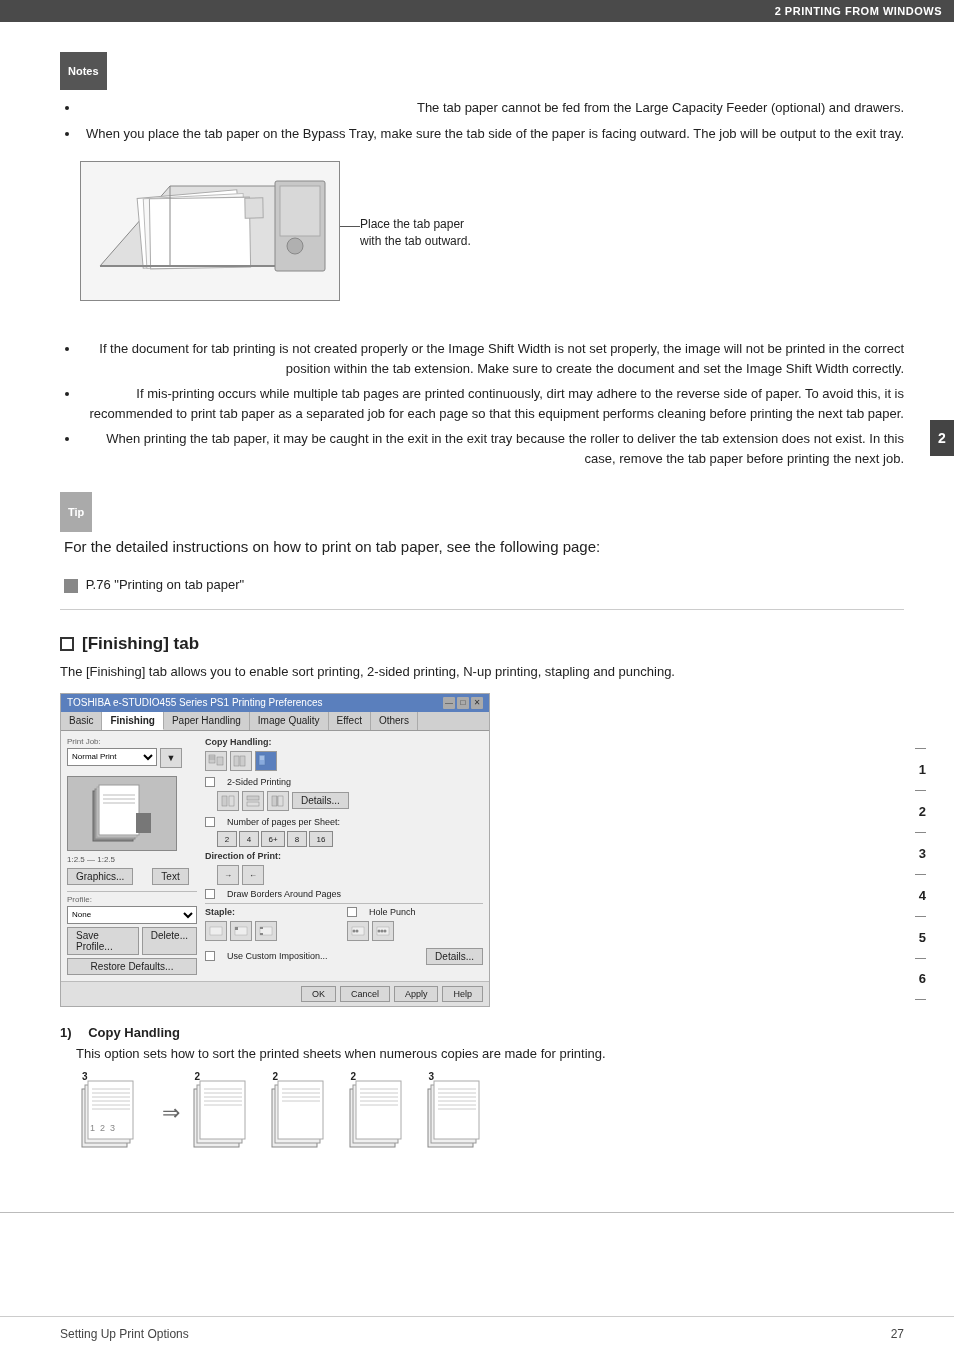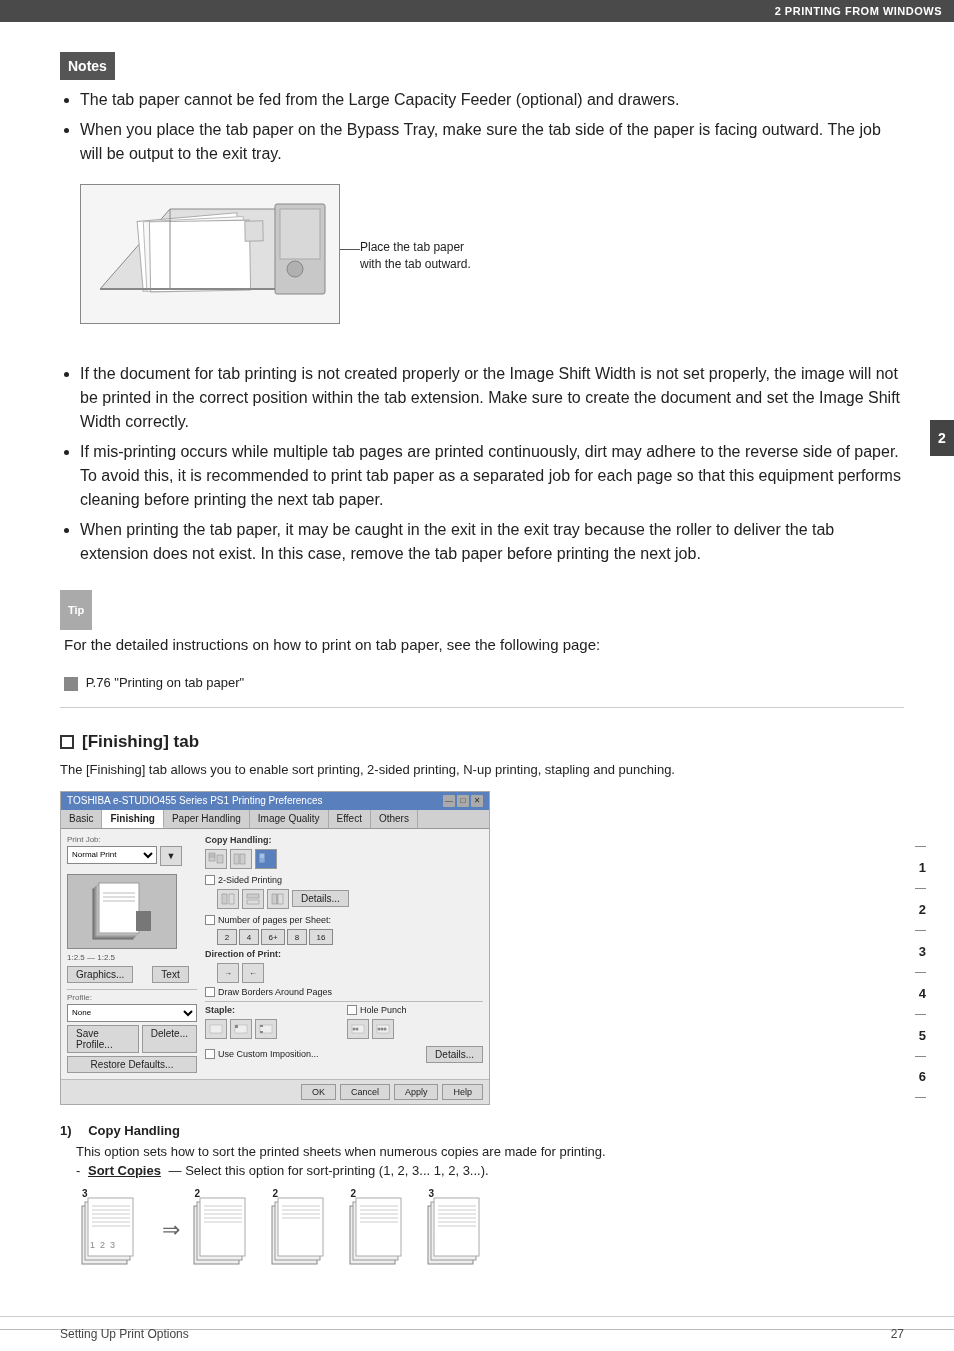--- a/index.html
+++ b/index.html
@@ -42,35 +42,36 @@
 
     .main-content {
       padding: 30px 50px 40px 60px;
     }
 
     
     .notes-box {
       display: inline-block;
       background: #555;
       color: #fff;
-      font-size: 14px;
+      font-size: 11px;
       font-weight: bold;
-      padding: 6px 8px;
+      padding: 13px 8px;
       margin-bottom: 8px;
     }
 
     .bullet-list {
       margin-left: 20px;
       margin-bottom: 14px;
     }
 
     .bullet-list li {
       margin-bottom: 6px;
       line-height: 1.5;
-      font-size: 16px;
+      font-size: 13px;
+      text-align: right;
     }
 
     
     .diagram-area {
       margin: 18px 0 18px 20px;
       position: relative;
       height: 160px;
     }
 
     .diagram-box {
@@ -268,21 +269,21 @@
     }
 
     .icon-btn.active {
       background: #5a7fbd;
       color: #fff;
     }
 
     .checkbox-row {
       display: flex;
       align-items: center;
-      gap: 3px;
+      gap: 12px;
       margin-bottom: 4px;
       font-size: 9px;
     }
 
     .chk {
       width: 10px;
       height: 10px;
       border: 1px solid #888;
       background: #fff;
       display: inline-block;
@@ -713,25 +714,20 @@
     </div>
   </div>
 
   
   <div class="copy-handling">
     <div class="copy-handling-title">
       <span>1)</span>
       <span style="margin-left:13px;">Copy Handling</span>
     </div>
     <div class="copy-handling-desc">This option sets how to sort the printed sheets when numerous copies are made for printing.</div>
-    <div class="copy-handling-desc">
-      <span>-</span>
-      <span class="sort-copies-label" style="margin: 0 4px;">Sort Copies</span>
-      <span>— Select this option for sort-printing (1, 2, 3... 1, 2, 3...).</span>
-    </div>
 
     <div class="sort-diagrams">
 
       <div style="position:relative;width:70px;height:85px;">
         <span style="position:absolute;top:0;left:2px;font-size:10px;font-weight:bold;">3</span>
         <svg width="65" height="80" viewBox="0 0 65 80" style="position:absolute;top:8px;">
           <rect x="2" y="10" width="45" height="58" fill="#eee" stroke="#888" stroke-width="1"></rect>
           <rect x="5" y="6" width="45" height="58" fill="#f0f0f0" stroke="#999" stroke-width="1"></rect>
           <rect x="8" y="2" width="45" height="58" fill="#fff" stroke="#aaa" stroke-width="1"></rect>
           <line x1="12" y1="10" x2="50" y2="10" stroke="#ccc" stroke-width="1"></line>

